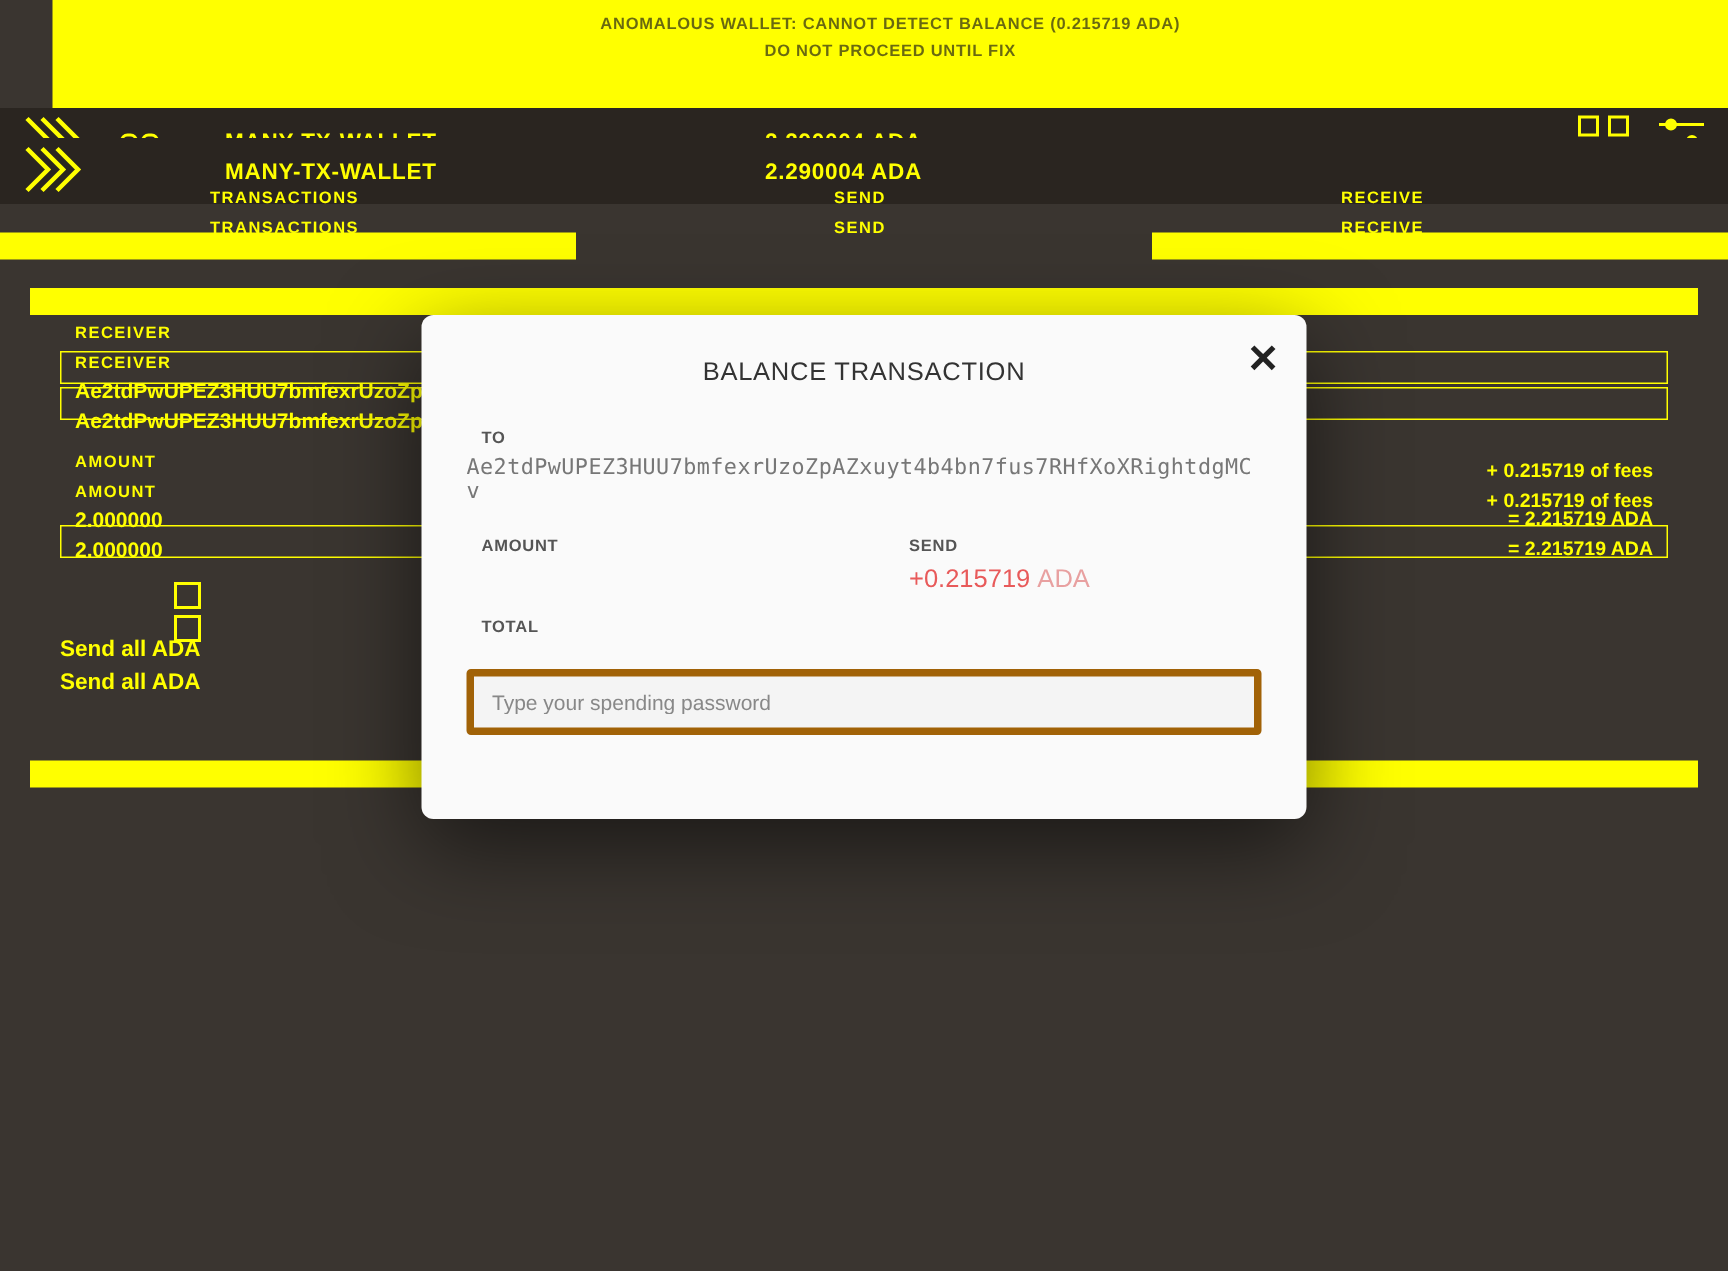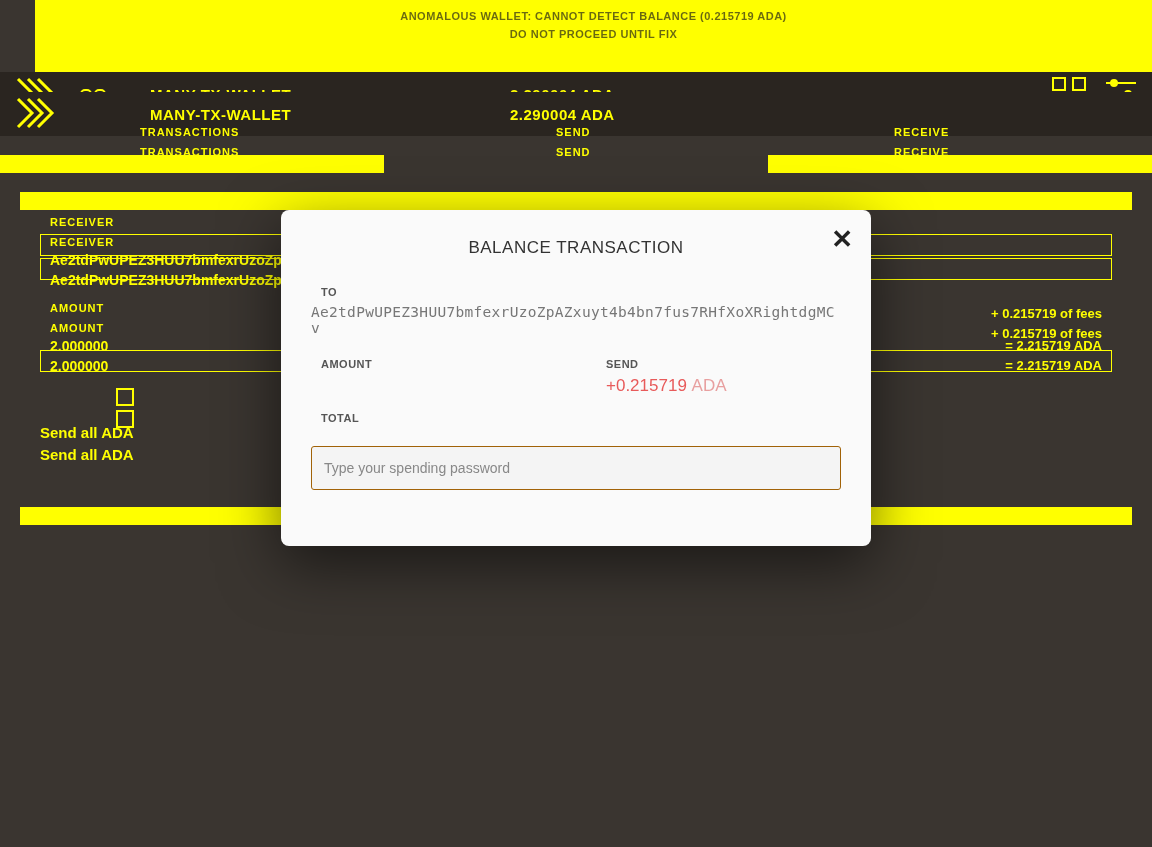--- a/index.html
+++ b/index.html
@@ -211,21 +211,21 @@
   .col { flex: 1; }
   .val-num {
     font-size: 17px;
     font-weight: 500;
     color: #e85a5a;
   }
   .val-num .cur { color: #e8a0a0; font-weight: 400; }
   .pwd-input {
     width: 100%;
     height: 44px;
-    border: 1px solid #a16207;
+    border: 5px solid #a16207;
     border-radius: 3px;
     background: #f4f4f4;
     padding: 0 12px;
     font-size: 14px;
     color: #333;
     margin-bottom: 26px;
   }
   .pwd-input::placeholder { color: #888; }
   .btn-row { display: flex; gap: 20px; }
   .btn {

